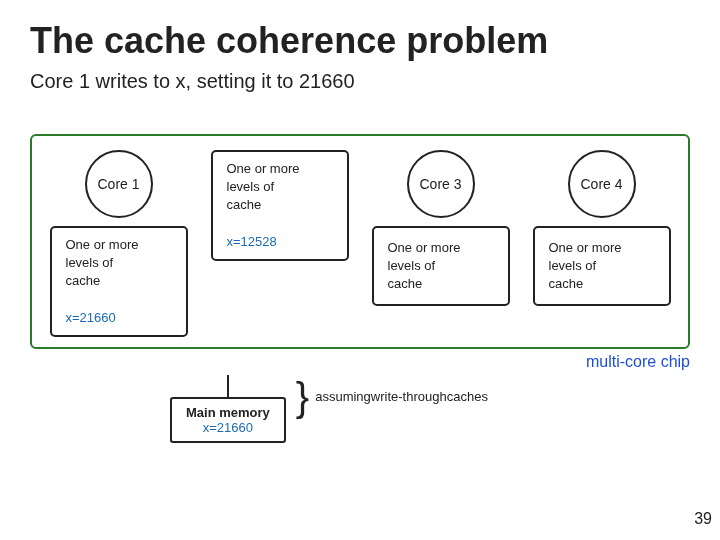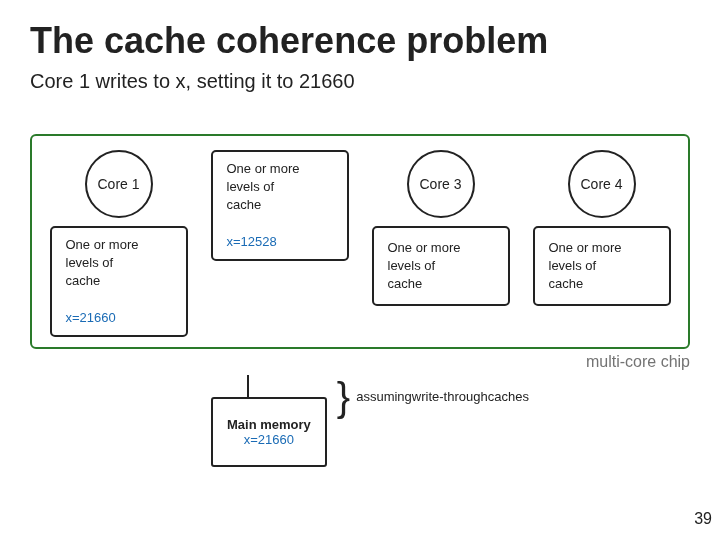--- a/index.html
+++ b/index.html
@@ -84,27 +84,26 @@
     }
 
     .cache-box .highlight {
       color: #1a6bb5;
       font-weight: normal;
     }
 
     .memory-box {
       border: 2px solid #222;
       border-radius: 3px;
-      padding: 18px 14px;
+      padding: 6px 14px;
       font-size: 13px;
       text-align: center;
       color: #222;
       background: #fff;
       min-width: 100px;
-      margin-left: 41px;
     }
 
     .memory-label {
       font-size: 13px;
       color: #222;
       font-weight: bold;
     }
 
     .brace-text {
       display: flex;
@@ -188,21 +187,21 @@
         <div class="core-circle">
           <span>Core 4</span>
         </div>
         <div class="cache-box">
           <span>One or more<br>levels of<br>cache</span>
         </div>
       </div>
     </div>
 
     <div style="text-align:right; width:660px; margin:0 auto; margin-top:4px;">
-      <span class="multi-core-label" style="position:static; display:inline-block; font-size:16px; color:#737373;">multi-core chip</span>
+      <span class="multi-core-label" style="position:static; display:inline-block; font-size:16px; color:#1d4ed8;">multi-core chip</span>
     </div>
   </div>
 
   <div style="display:flex; flex-direction:row; align-items:flex-start; margin-top:4px; margin-left:80px;">
 
     <div style="display:flex; flex-direction:column; align-items:center; margin-left:60px;">
       <div style="width:2px; height:22px; background:#222;"></div>
 
       <div class="memory-box">
         <div class="memory-label">Main memory</div>

